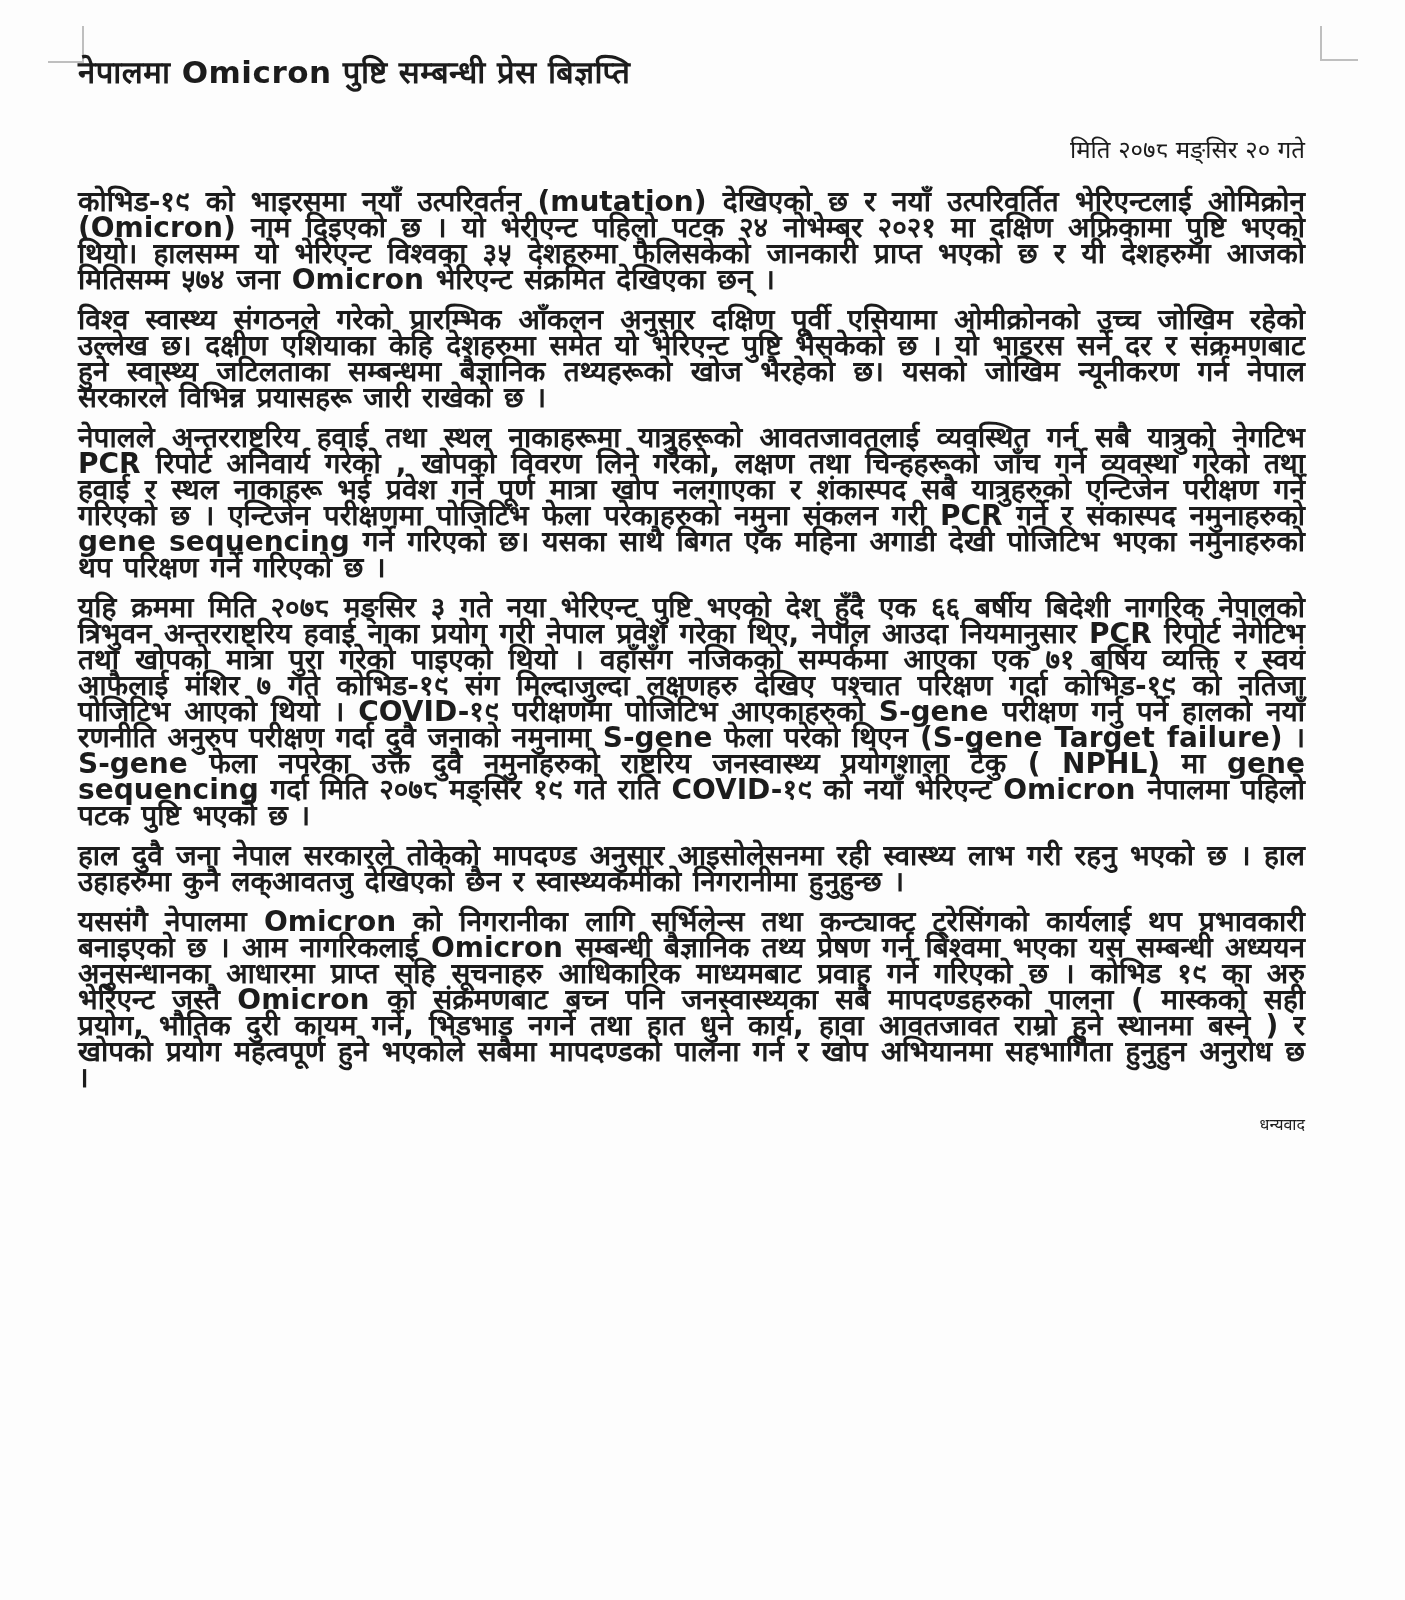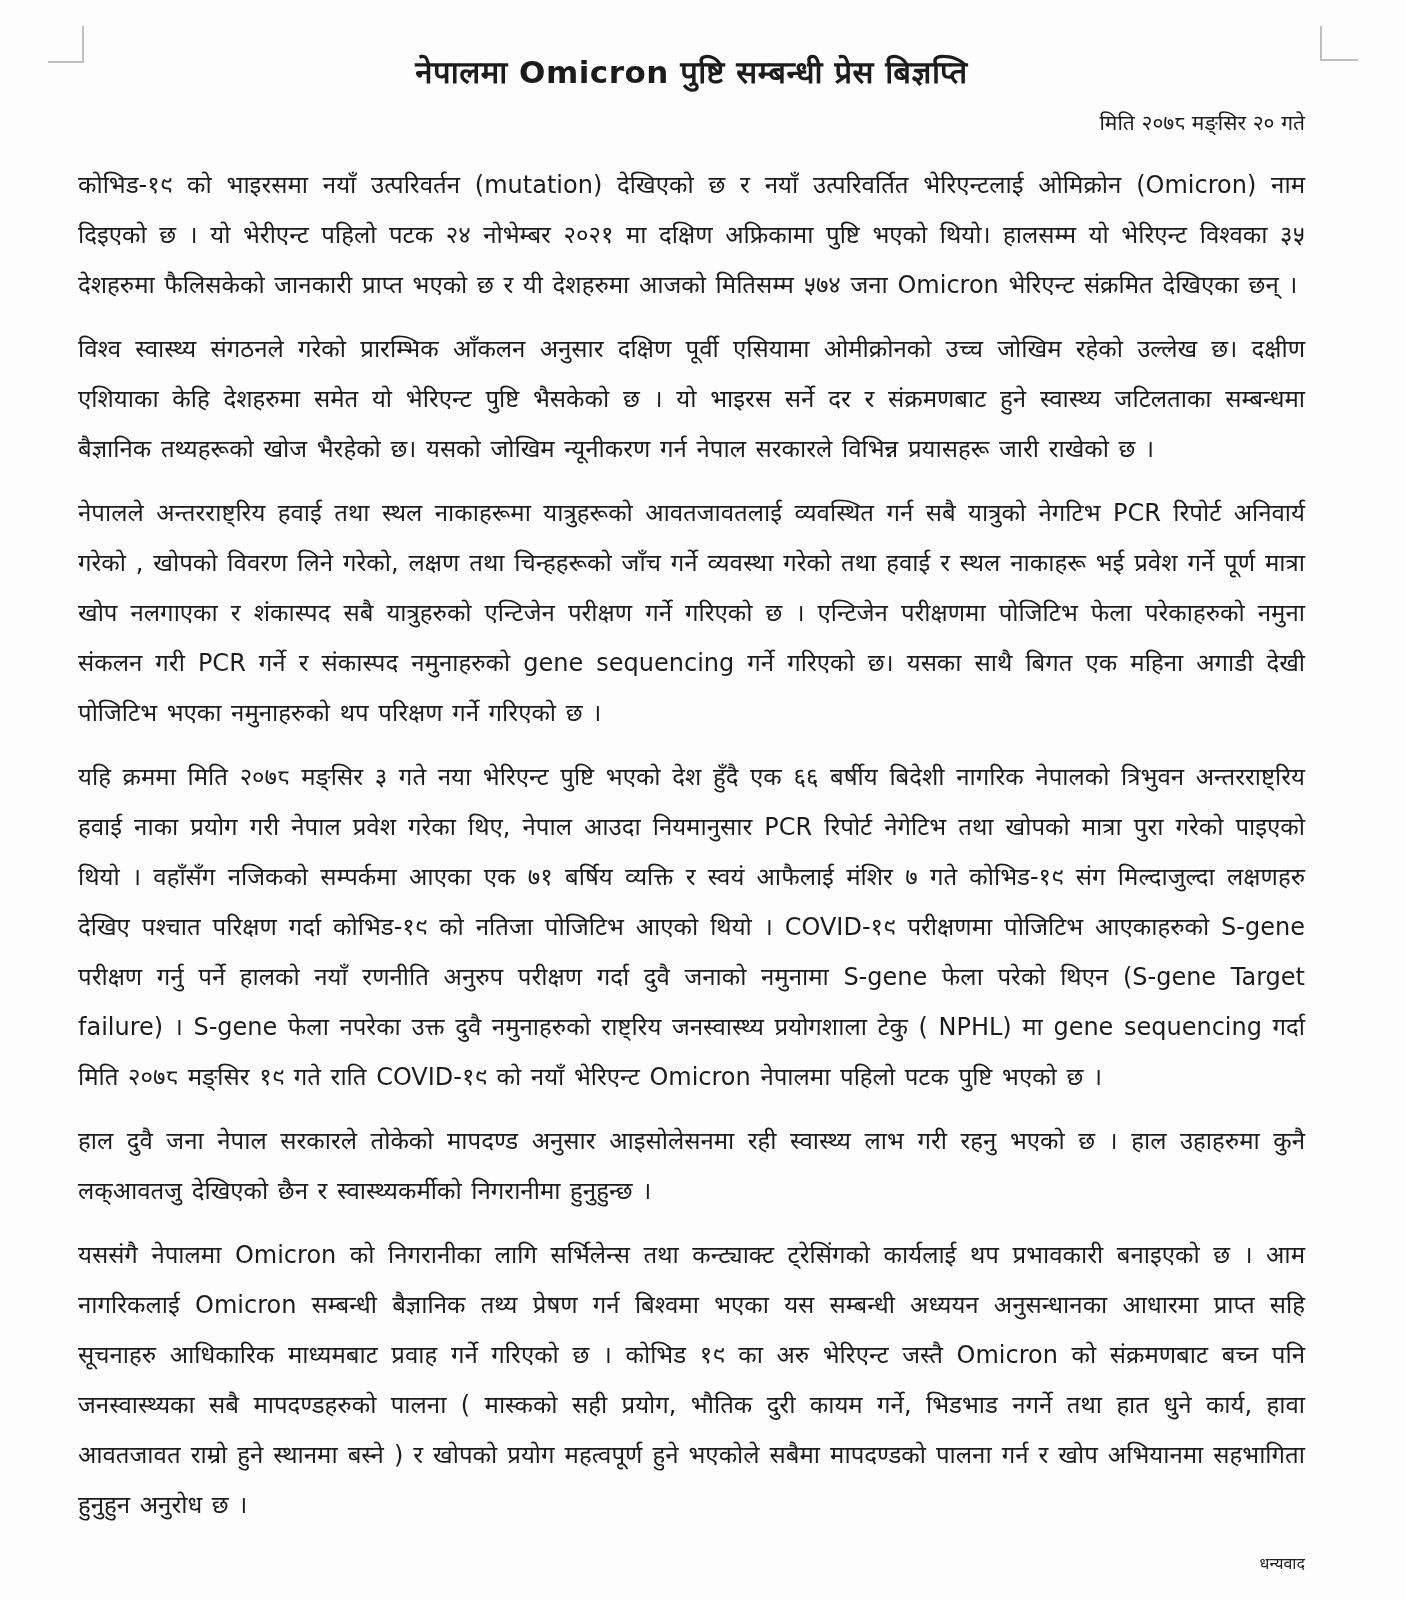--- a/index.html
+++ b/index.html
@@ -37,34 +37,35 @@
   .content {
     position: absolute;
     left: 78px;
     top: 0;
     width: 1227px;
   }
   .doc-title {
     margin: 50px 0 0 0;
     font-size: 31px;
     font-weight: 700;
-    text-align: center;
+    text-align: left;
     letter-spacing: 0.5px;
   }
   .date-line {
-    margin-top: 16px;
-    font-size: 21px;
+    margin-top: 40px;
+    font-size: 24px;
     text-align: right;
   }
   .body-para {
     margin: 14px 0 0 0;
-    font-size: 24px;
-    line-height: 50px;
+    font-size: 28px;
+    line-height: 26px;
     text-align: justify;
     word-spacing: 2px;
+    font-weight: bold;
   }
   .body-para.first {
     margin-top: 24px;
   }
   .closing-line {
     margin-top: 22px;
     font-size: 16px;
     text-align: right;
   }
 </style>

